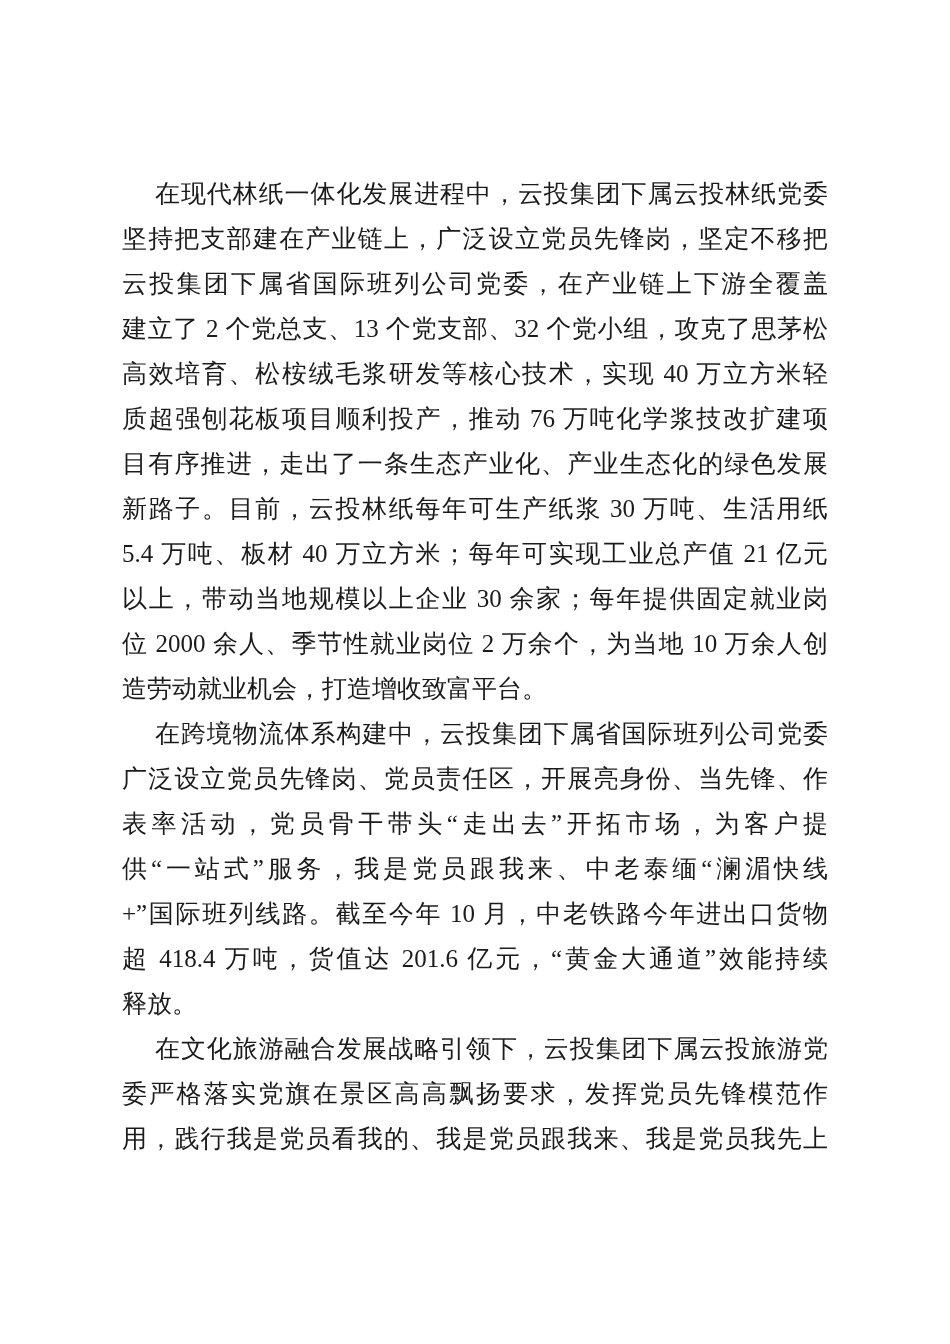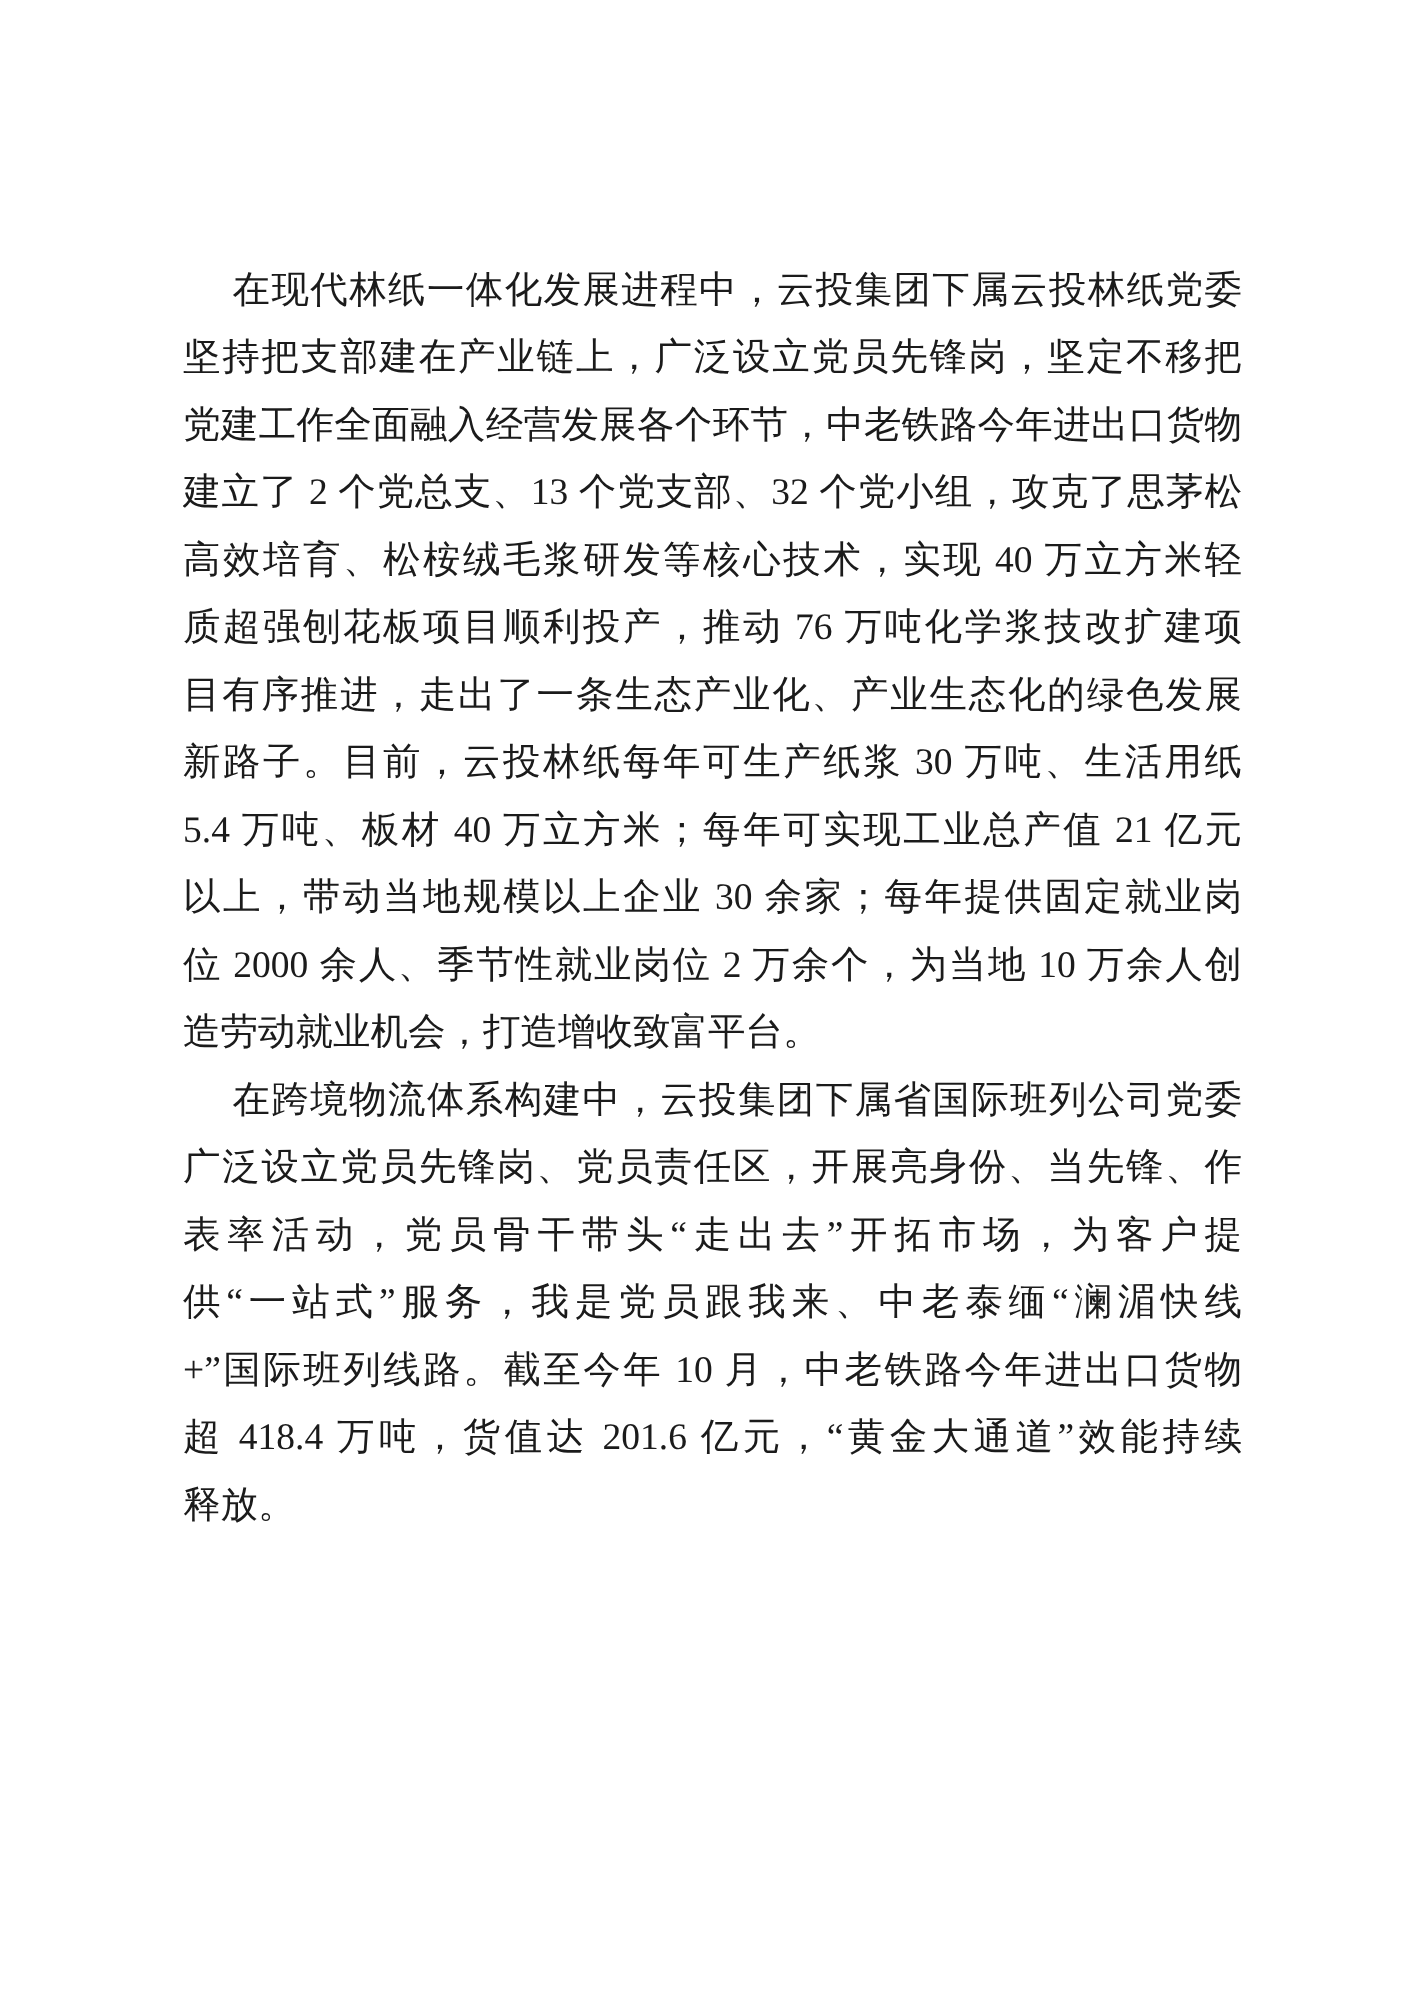--- a/index.html
+++ b/index.html
@@ -53,21 +53,21 @@
 </style>
 </head>
 <body>
 
 <div class="page">
   <div class="content">
 
     <div class="para">
       <span class="line indent">在现代林纸一体化发展进程中，云投集团下属云投林纸党委</span>
       <span class="line">坚持把支部建在产业链上，广泛设立党员先锋岗，坚定不移把</span>
-      <span class="line">党建工作全面融入经营发展各个环节，中老铁路今年进出口货物</span>
+      <span class="line">云投集团下属省国际班列公司党委，在产业链上下游全覆盖</span>
       <span class="line">建立了 2 个党总支、13 个党支部、32 个党小组，攻克了思茅松</span>
       <span class="line">高效培育、松桉绒毛浆研发等核心技术，实现 40 万立方米轻</span>
       <span class="line">质超强刨花板项目顺利投产，推动 76 万吨化学浆技改扩建项</span>
       <span class="line">目有序推进，走出了一条生态产业化、产业生态化的绿色发展</span>
       <span class="line">新路子。目前，云投林纸每年可生产纸浆 30 万吨、生活用纸</span>
       <span class="line">5.4 万吨、板材 40 万立方米；每年可实现工业总产值 21 亿元</span>
       <span class="line">以上，带动当地规模以上企业 30 余家；每年提供固定就业岗</span>
       <span class="line">位 2000 余人、季节性就业岗位 2 万余个，为当地 10 万余人创</span>
       <span class="line end">造劳动就业机会，打造增收致富平台。</span>
     </div>
@@ -75,15 +75,20 @@
     <div class="para">
       <span class="line indent">在跨境物流体系构建中，云投集团下属省国际班列公司党委</span>
       <span class="line">广泛设立党员先锋岗、党员责任区，开展亮身份、当先锋、作</span>
       <span class="line">表率活动，党员骨干带头“走出去”开拓市场，为客户提</span>
       <span class="line">供“一站式”服务，我是党员跟我来、中老泰缅“澜湄快线</span>
       <span class="line">+”国际班列线路。截至今年 10 月，中老铁路今年进出口货物</span>
       <span class="line">超 418.4 万吨，货值达 201.6 亿元，“黄金大通道”效能持续</span>
       <span class="line end">释放。</span>
     </div>
 
+    <div class="para">
+      <span class="line indent">在文化旅游融合发展战略引领下，云投集团下属云投旅游党</span>
+      <span class="line">委严格落实党旗在景区高高飘扬要求，发挥党员先锋模范作</span>
+      <span class="line">用，践行我是党员看我的、我是党员跟我来、我是党员我先上</span>
+    </div>
 
   </div>
 </div>
 
 </body></html>

